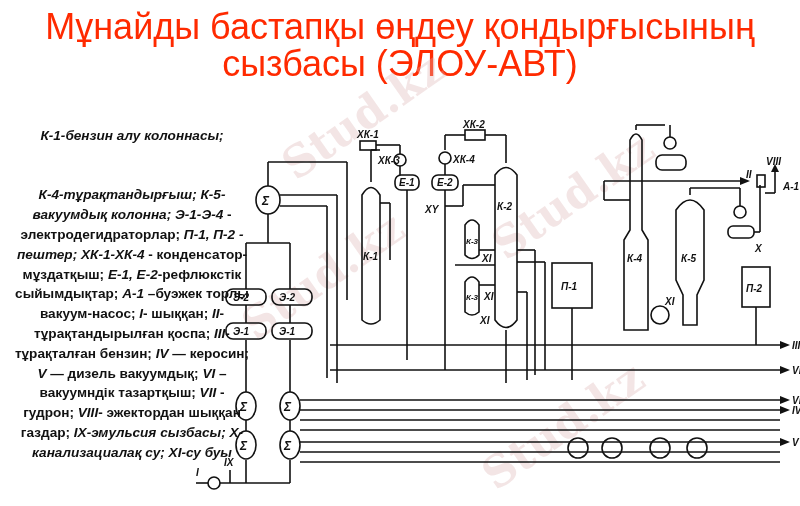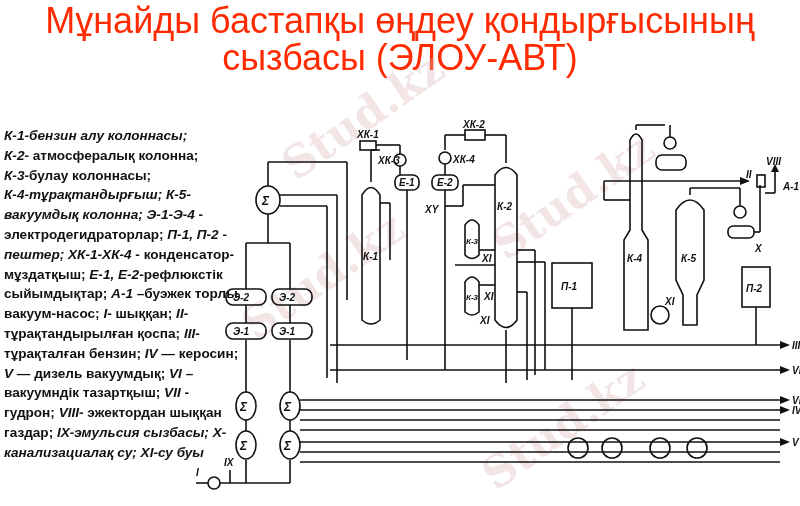--- a/index.html
+++ b/index.html
@@ -1,40 +1,40 @@
 <!DOCTYPE html>
 <html><head>
 <meta charset="utf-8">
 <style>
   html, body { margin:0; padding:0; }
   body { width:800px; height:506px; background:#ffffff; position:relative; overflow:hidden; font-family:"Liberation Sans", sans-serif; }
-  .title { position:absolute; left:0; top:2px; width:800px; text-align:center; color:#ff2a00; font-size:36px; line-height:37px; font-family:"Liberation Sans", sans-serif; }
-  .legend { position:absolute; left:4px; top:126px; width:236px; font-size:13.6px; line-height:19.8px; font-weight:bold; color:#111; font-family:"Liberation Sans", sans-serif; }
+  .title { position:absolute; left:0; top:8px; width:800px; text-align:center; color:#ff2a00; font-size:36px; line-height:37px; font-family:"Liberation Sans", sans-serif; }
+  .legend { position:absolute; left:14px; top:126px; width:236px; font-size:13.6px; line-height:19.8px; font-weight:bold; color:#111; font-family:"Liberation Sans", sans-serif;text-align:center; }
   .legend i { font-style:italic; }
   .diagram { position:absolute; left:0; top:0; width:800px; height:506px; }
   .wm { position:absolute; color:rgba(220,180,180,0.35); font-family:"DejaVu Serif", serif; font-weight:bold; font-size:44px; transform:rotate(-35deg); pointer-events:none; }
   svg text { font-family:"Liberation Sans", sans-serif; font-style:italic; font-weight:bold; }
 </style>
 </head>
 <body>
 
 <div class="title">
   <div>Мұнайды бастапқы өңдеу қондырғысының</div>
   <div>сызбасы (ЭЛОУ-АВТ)</div>
 </div>
 
 <div class="wm" style="left:270px;top:90px;">Stud.kz</div>
 <div class="wm" style="left:480px;top:170px;">Stud.kz</div>
 <div class="wm" style="left:230px;top:250px;">Stud.kz</div>
 <div class="wm" style="left:470px;top:400px;">Stud.kz</div>
 
 <div class="legend">
   <span><i>К-1</i><i>-бензин алу колоннасы;</i></span><br>
-  <span><i>К-2</i><span>- атмосфералық колонна;</span></span><br>
-  <span><i>К-3</i><span>-булау колоннасы;</span></span><br>
+  <br>
+  <br>
   <span><i>К-4</i><i>-тұрақтандырғыш;</i></span>
   <span><i>К-5</i><i>- вакуумдық колонна;</i></span>
   <span><i>Э-1-Э-4</i><span> - электродегидраторлар;</span></span>
   <span><i>П-1, П-2</i><i> - пештер;</i></span>
   <span><i>ХК-1-ХК-4</i><span> - конденсатор-мұздатқыш;</span></span>
   <span><i>Е-1, Е-2</i><span>-рефлюкстік сыйымдықтар;</span></span>
   <span><i>А-1</i><span> –буэжек торлы вакуум-насос;</span></span>
   <span><i>I</i><span>- шыққан;</span></span>
   <span><i>II</i><span>-тұрақтандырылған қоспа;</span></span>
   <span><i>III</i><span>- тұрақталған бензин;</span></span>

